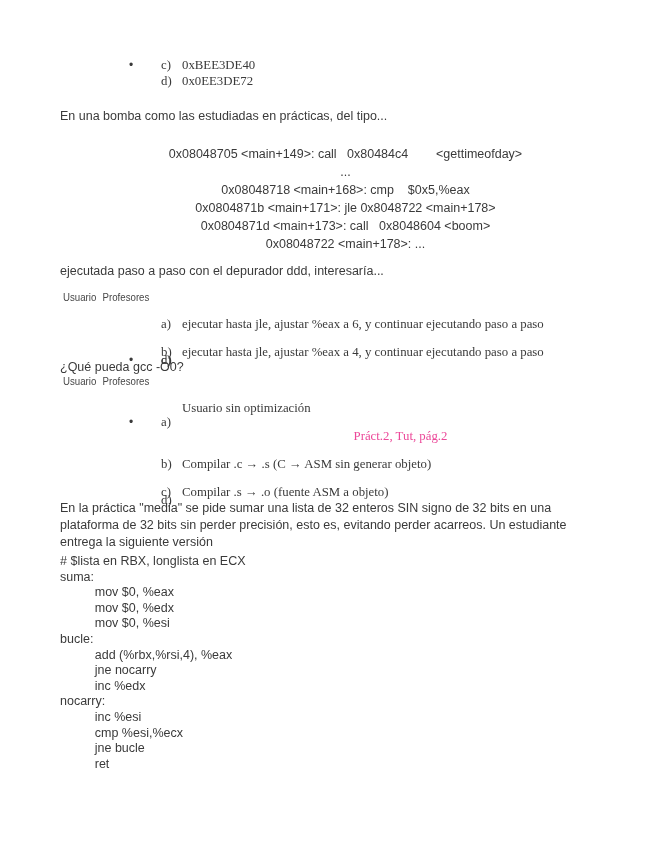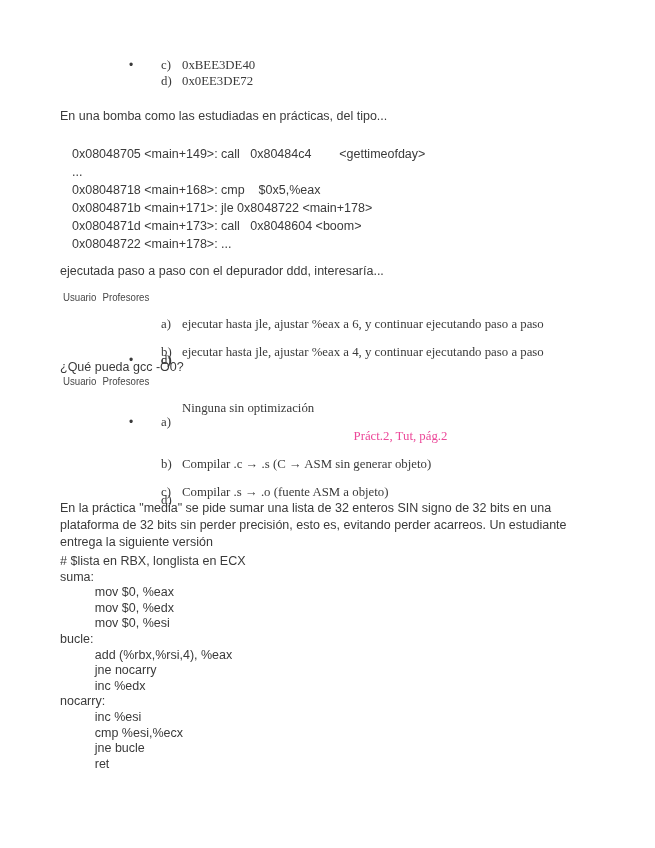--- a/index.html
+++ b/index.html
@@ -18,21 +18,21 @@
     font-size: 12.5px;
     line-height: 17px;
     white-space: pre-line;
   }
 
   
   .code-pre {
     font-size: 12.5px;
     white-space: pre;
   }
-  .bomb-code { line-height: 18px; margin-left: 12px; margin-top: 20px; }
+  .bomb-code { line-height: 18px; margin-left: 12px; margin-top: 20px; text-align: center; }
   .asm-code  { line-height: 15.6px; margin-top: 3px; }
 
   
   .col-headers {
     font-size: 11px;
     color: #474747;
     transform: scaleX(0.88);
     transform-origin: left center;
     margin-left: 3px;
     height: 13px;
@@ -124,21 +124,21 @@
   <p class="body-text m-q2">¿Qué pueda gcc -O0?</p>
 
   <div class="col-headers m-headers2">
     <span class="hdr-user">Usuario</span><span class="hdr-prof">Profesores</span>
   </div>
 
   <div class="opt-rows">
     <div class="opt-row">
       <span class="bullet">•</span>
       <span class="letter">a)</span>
-      <div class="opt-text">Ninguna sin optimización</div>
+      <div class="opt-text">Usuario sin optimización</div>
       <div class="opt-text opt-note">Práct.2, Tut, pág.2</div>
     </div>
     <div class="opt-row">
       <span class="letter">b)</span>
       <div class="opt-text">Compilar .c → .s (C → ASM sin generar objeto)</div>
     </div>
     <div class="opt-row">
       <span class="letter">c)</span>
       <div class="opt-text">Compilar .s → .o (fuente ASM a objeto)</div>
     </div>

